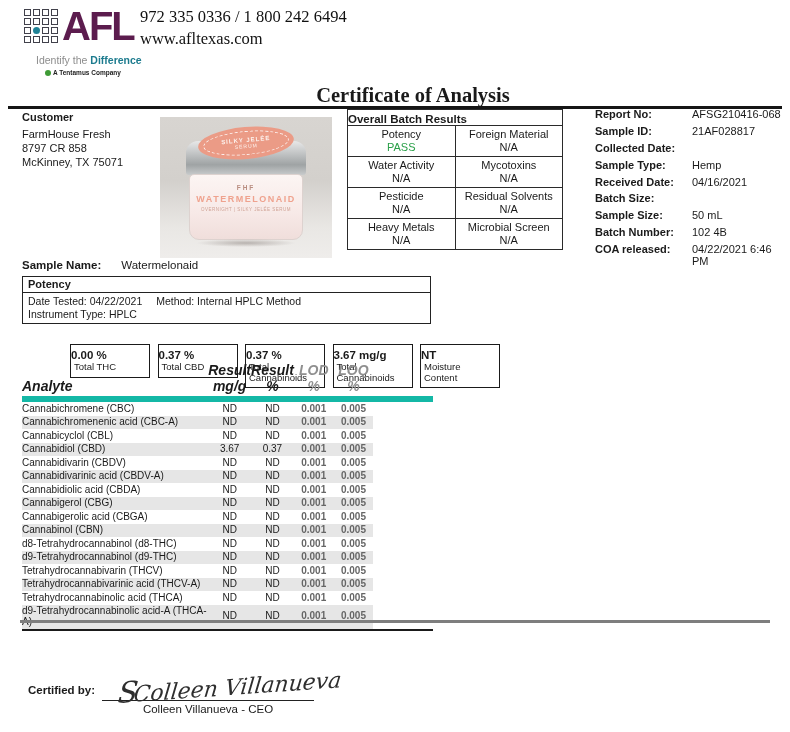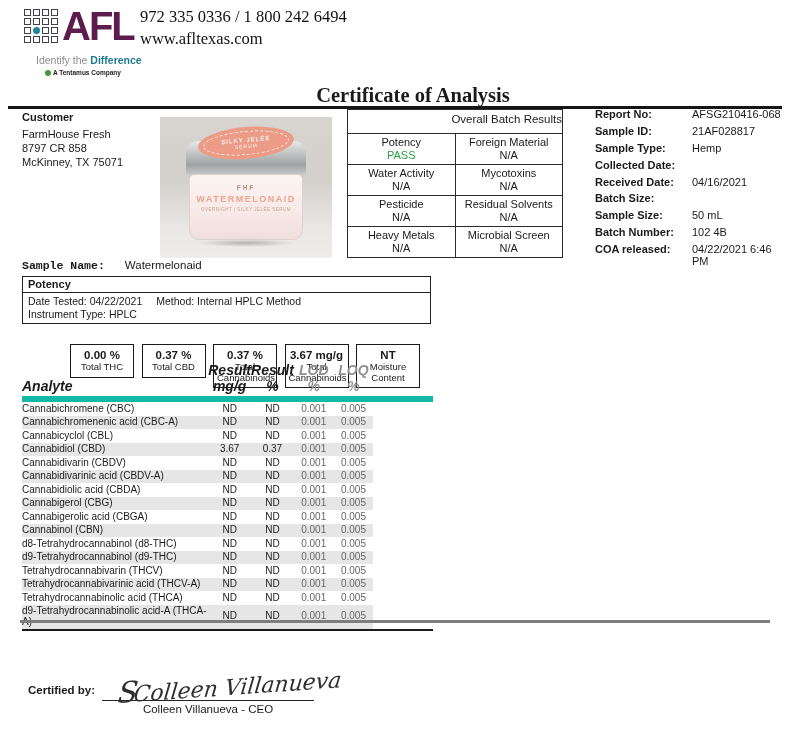--- a/index.html
+++ b/index.html
@@ -54,62 +54,62 @@
   .jar-brand { margin-top:9px; font-size:6.5px; letter-spacing:2px; color:#b98d80; font-weight:bold; }
   .jar-name { margin-top:3px; font-size:9px; font-weight:bold; letter-spacing:1.5px; color:#efa28e; }
   .jar-sub { margin-top:3px; font-size:4.5px; letter-spacing:.5px; color:#cfa396; }
   .jar-shadow { position:absolute; left:36px; top:122px; width:100px; height:8px;
     background:radial-gradient(ellipse at center, rgba(120,110,105,.45), rgba(120,110,105,0) 70%); }
 
   
   .batch-table { position:absolute; left:347px; top:109px; width:216px;
     border-collapse:collapse; font-size:11px; }
   .batch-table th, .batch-table td { border:1.7px solid #2a2a2a; }
-  .batch-table th { font-size:11.5px; font-weight:normal; padding:3px 0 8px; text-align:right; }
+  .batch-table th { font-size:11.5px; font-weight:bold; padding:3px 0 0; text-align:left; }
   .batch-table td { width:50%; text-align:center; padding:2px 0 3px; line-height:12.5px; }
   .bc-value.pass { color:#2aa048; }
 
   
   .info { position:absolute; left:563px; top:108px; width:224px; font-size:11px; }
   .info-row { display:flex; height:16.9px;margin-left:32px; }
   .info-label { width:97px; font-weight:bold; }
   .info-value { flex:1; }
 
   
   .sample-name { position:absolute; left:22px; top:259px; font-size:11.5px; }
-  .sample-name .sn-label { font-weight:bold; margin-right:20px;font-family:Liberation Mono, monospace; }
+  .sample-name .sn-label { font-weight:bold; margin-right:20px; }
 
   
   .pot-box { position:absolute; left:22px; top:276px; width:409px;
     border:1.5px solid #222; font-size:10.5px; }
   .pot-title { font-weight:bold; font-size:11px; padding:1px 5px 2px; border-bottom:1.5px solid #222; }
   .pot-line1 { padding:2px 5px 1px; }
   .pot-line1 .pot-method { margin-left:14px; }
   .pot-line2 { padding:0 5px 3px; }
 
   
   .sumrow { position:absolute; left:70px; top:344px; display:flex; gap:7.5px; align-items:flex-start; }
-  .sumbox { width:64px; border:1.5px solid #1a1a1a; text-align:center; background:#fff; }
+  .sumbox { width:80px; border:1.5px solid #1a1a1a; background:#fff; }
   .sum-value { font-weight:bold; font-size:11.5px; padding:4px 0 1px; }
   .sum-label { font-size:9.5px; line-height:10.5px; padding:0 3px 4px; }
 
   
   .analyte-table { position:absolute; left:22px; top:362px; width:411px;
     border-collapse:collapse; font-size:10px; border-bottom:2.5px solid #1a1a1a; }
   .analyte-table thead th { vertical-align:bottom; border-bottom:6px solid #14b8a6;
     padding:0 0 2px; font-size:14px; font-weight:bold;font-style:italic; }
   th.col-name { text-align:left; width:188px;margin-left:10px; }
   th.col-mgg { width:42px; text-align:center; }
   th.col-pct { width:40px; text-align:center; }
   th.col-lod, th.col-loq { width:40px; text-align:center; color:#8f8f8f; }
   th.col-fill { width:61px; }
   .analyte-table tbody td { padding:1.5px 0; line-height:10.5px; }
   td.a-name { text-align:left; padding-left:2px; }
   td.c { text-align:center; }
-  td.lodq { color:#666; }
+  td.lodq { color:#666;font-weight:bold; }
   .analyte-table tbody tr:nth-child(even) td:not(.fill) { background:#e6e6e6; }
 
   
   .divider { position:absolute; left:20px; top:620px; width:750px; height:3px; background:#7e7e7e; }
   .cert-label { position:absolute; left:28px; top:684px; font-size:11.5px; font-weight:bold; }
   .sig-line { position:absolute; left:102px; top:668px; width:212px; height:33px;
     border-bottom:1.5px solid #222; }
   .sig-script { position:absolute; left:118px; top:668px; font-family:"DejaVu Serif",serif;
     font-style:italic; font-size:22px; color:#2e2e2e; transform:rotate(-4deg) skewX(-10deg);
     white-space:nowrap; }
@@ -231,27 +231,27 @@
         <div class="info-label">Report No:</div>
         <div class="info-value">AFSG210416-068</div>
       </div>
 
       <div class="info-row">
         <div class="info-label">Sample ID:</div>
         <div class="info-value">21AF028817</div>
       </div>
 
       <div class="info-row">
+        <div class="info-label">Collected Date:</div>
+        <div class="info-value"></div>
+      </div>
+
+      <div class="info-row">
         <div class="info-label">Sample Type:</div>
         <div class="info-value">Hemp</div>
-      </div>
-
-      <div class="info-row">
-        <div class="info-label">Collected Date:</div>
-        <div class="info-value"></div>
       </div>
 
       <div class="info-row">
         <div class="info-label">Received Date:</div>
         <div class="info-value">04/16/2021</div>
       </div>
 
       <div class="info-row">
         <div class="info-label">Batch Size:</div>
         <div class="info-value"></div>

